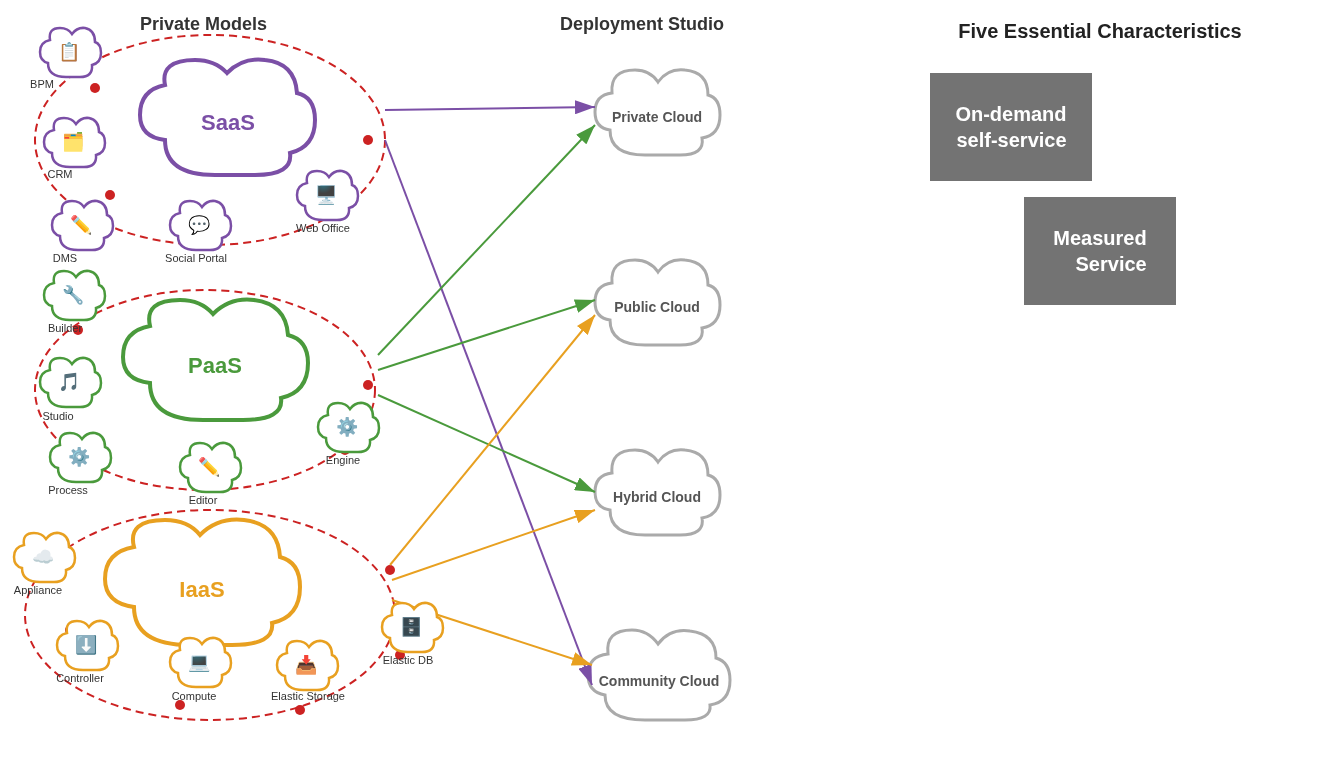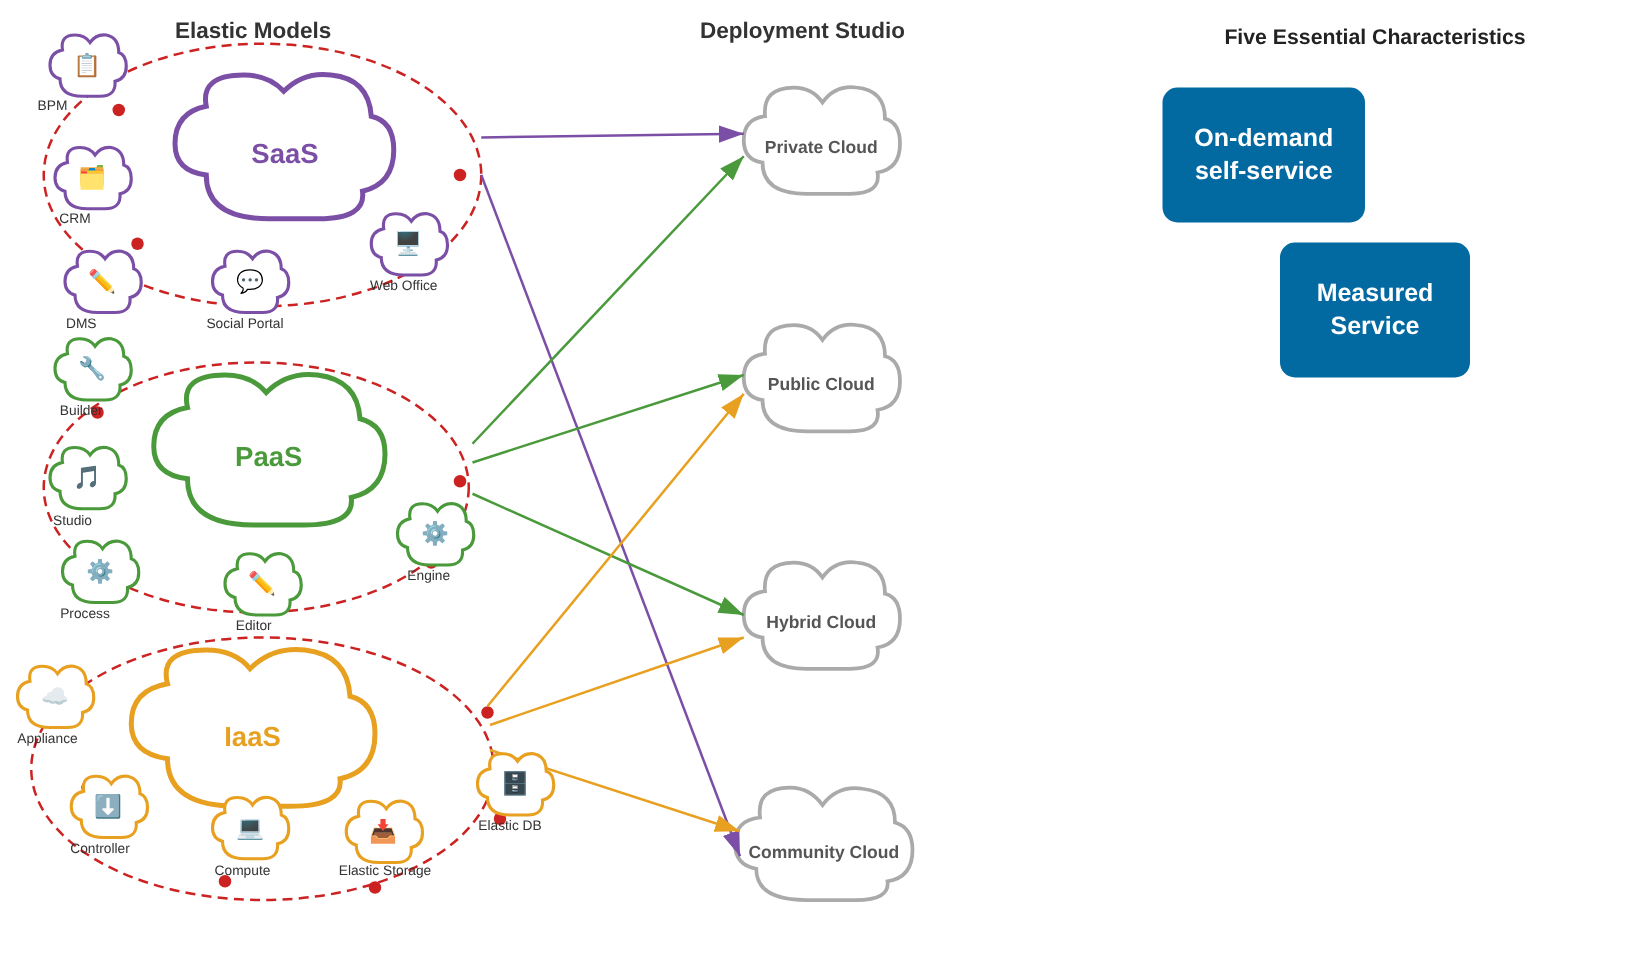--- a/index.html
+++ b/index.html
@@ -31,42 +31,42 @@
     .right-panel {
       width: 440px;
       height: 762px;
       padding: 20px 30px;
       display: flex;
       flex-direction: column;
       align-items: center;
     }
 
     .right-title {
-      font-size: 17px;
+      font-size: 20px;
       font-weight: bold;
       color: #222;
       margin-bottom: 30px;
       text-align: center;
     }
 
     .characteristics-grid {
       display: grid;
       grid-template-columns: 1fr 1fr;
       gap: 16px;
       width: 340px;
     }
 
     .char-box {
-      background: #0369a1;
+      background: #737373;
       color: white;
       font-size: 20px;
       font-weight: bold;
-      text-align: center;
+      text-align: right;
       padding: 28px 16px;
-      border-radius: 12px;
+      border-radius: 0;
       line-height: 1.3;
       display: flex;
       align-items: center;
       justify-content: center;
     }
 
     
     .svg-overlay {
       position: absolute;
       top: 0;
@@ -84,21 +84,21 @@
       color: #333;
     }
   </style>
 </head>
 <body>
 
 <div class="main-container">
 
   <div class="diagram-area">
 
-    <div class="section-title" style="top:14px; left:140px;">Elastic  Models</div>
+    <div class="section-title" style="top:14px; left:140px;">Private  Models</div>
     <div class="section-title" style="top:14px; left:560px;">Deployment Studio</div>
 
     <svg class="svg-overlay" viewBox="0 0 880 762">
 
       <ellipse cx="210" cy="140" rx="175" ry="105" fill="none" stroke="#cc2222" stroke-width="2" stroke-dasharray="8,5"></ellipse>
 
       <ellipse cx="205" cy="390" rx="170" ry="100" fill="none" stroke="#cc2222" stroke-width="2" stroke-dasharray="8,5"></ellipse>
 
       <ellipse cx="210" cy="615" rx="185" ry="105" fill="none" stroke="#cc2222" stroke-width="2" stroke-dasharray="8,5"></ellipse>
 

